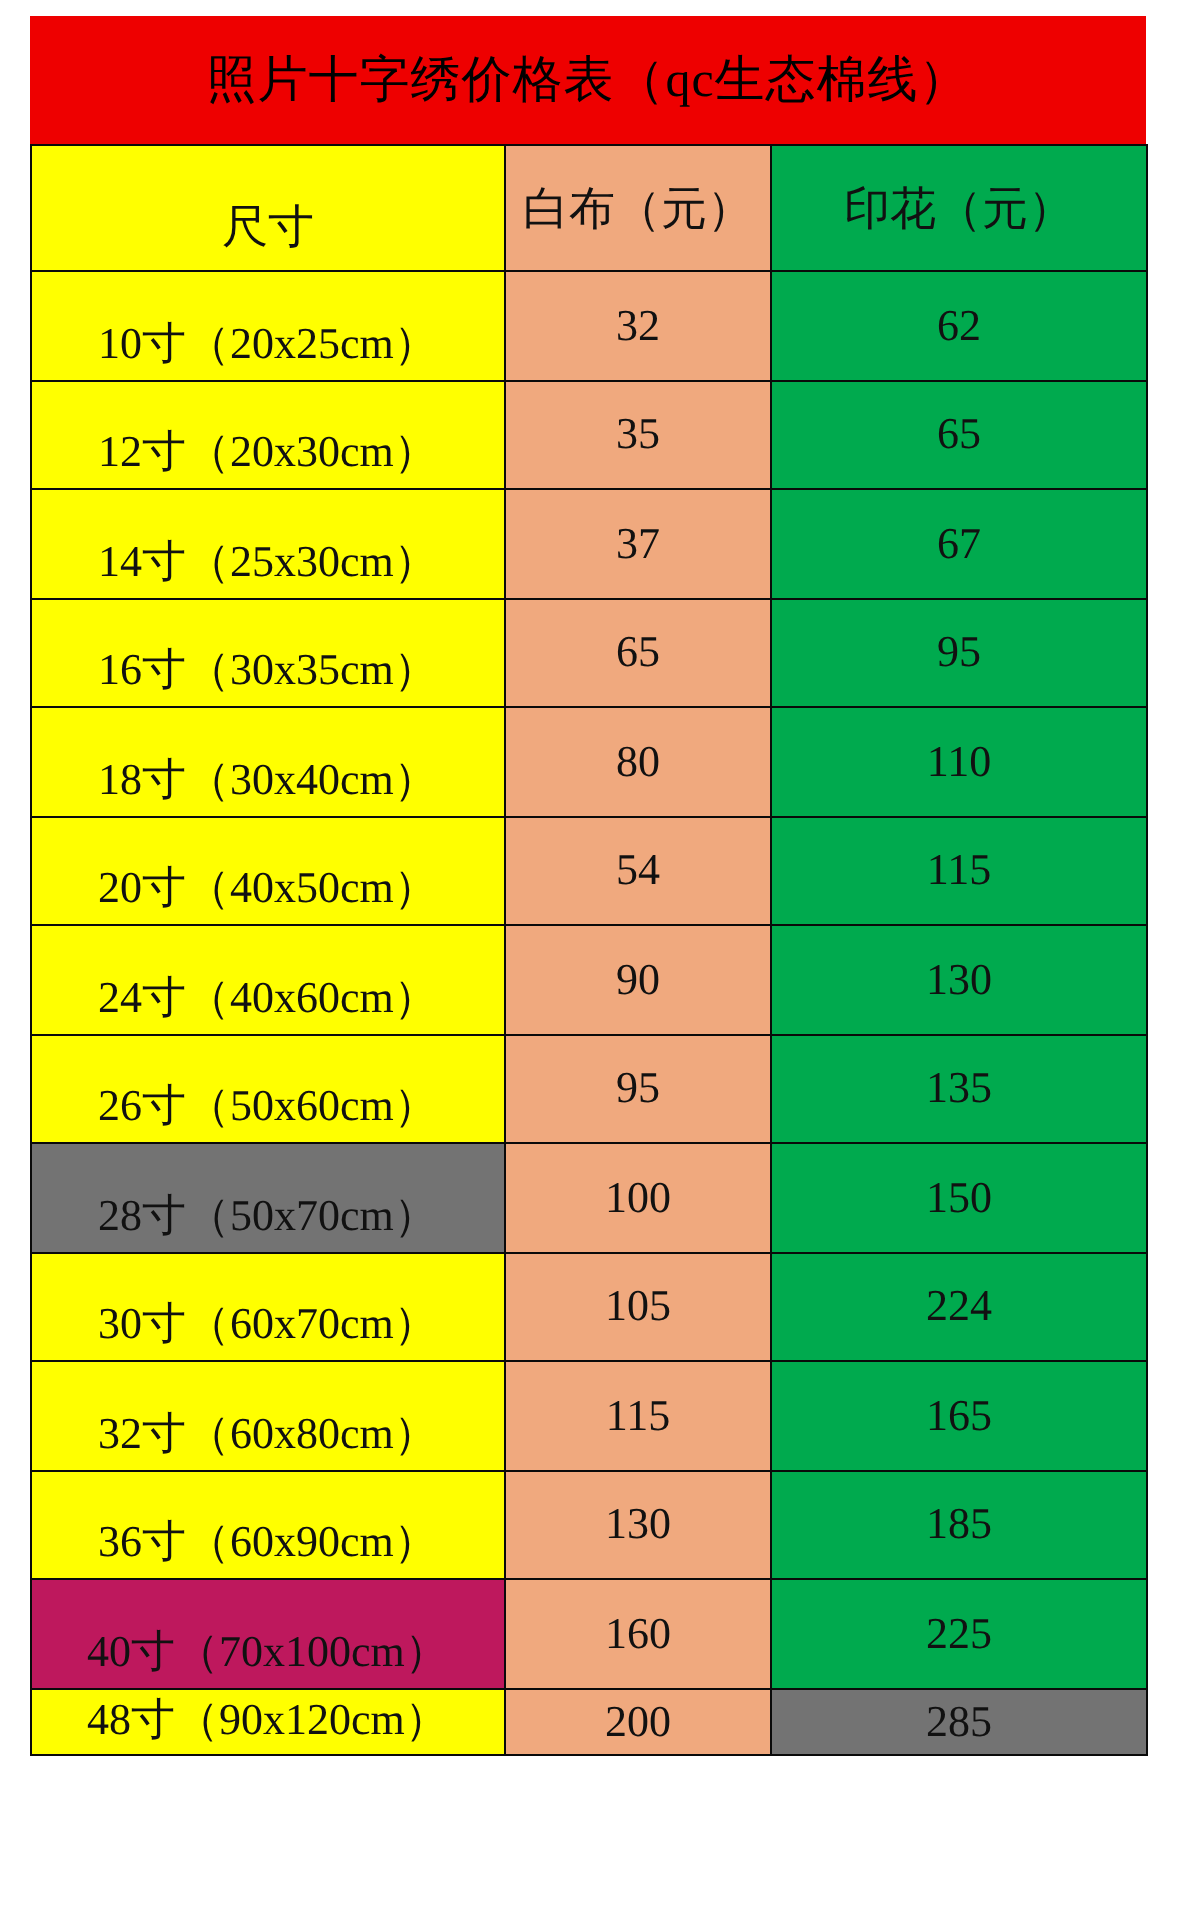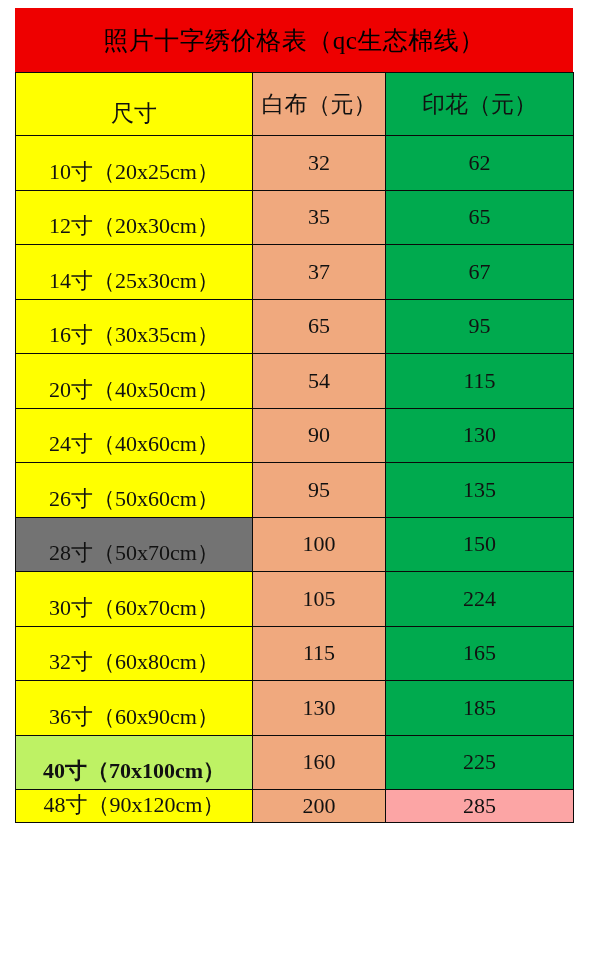--- a/index.html
+++ b/index.html
@@ -114,20 +114,25 @@
           <td class="size" style="background: rgb(255, 255, 0);">14寸（25x30cm）</td>
           <td class="price-white" style="background: rgb(240, 169, 126);">37</td>
           <td class="price-print" style="background: rgb(0, 170, 78);">67</td>
         </tr>
         <tr>
           <td class="size" style="background: rgb(255, 255, 0);">16寸（30x35cm）</td>
           <td class="price-white" style="background: rgb(240, 169, 126);">65</td>
           <td class="price-print" style="background: rgb(0, 170, 78);">95</td>
         </tr>
         <tr>
+          <td class="size" style="background: rgb(255, 255, 0);">18寸（30x40cm）</td>
+          <td class="price-white" style="background: rgb(240, 169, 126);">80</td>
+          <td class="price-print" style="background: rgb(0, 170, 78);">110</td>
+        </tr>
+        <tr>
           <td class="size" style="background: rgb(255, 255, 0);">20寸（40x50cm）</td>
           <td class="price-white" style="background: rgb(240, 169, 126);">54</td>
           <td class="price-print" style="background: rgb(0, 170, 78);">115</td>
         </tr>
         <tr>
           <td class="size" style="background: rgb(255, 255, 0);">24寸（40x60cm）</td>
           <td class="price-white" style="background: rgb(240, 169, 126);">90</td>
           <td class="price-print" style="background: rgb(0, 170, 78);">130</td>
         </tr>
         <tr>
@@ -149,25 +154,25 @@
           <td class="size" style="background: rgb(255, 255, 0);">32寸（60x80cm）</td>
           <td class="price-white" style="background: rgb(240, 169, 126);">115</td>
           <td class="price-print" style="background: rgb(0, 170, 78);">165</td>
         </tr>
         <tr>
           <td class="size" style="background: rgb(255, 255, 0);">36寸（60x90cm）</td>
           <td class="price-white" style="background: rgb(240, 169, 126);">130</td>
           <td class="price-print" style="background: rgb(0, 170, 78);">185</td>
         </tr>
         <tr>
-          <td class="size" style="background: #bef264; font-weight: bold;">40寸（70x100cm）</td>
+          <td class="size" style="background: #be185d;">40寸（70x100cm）</td>
           <td class="price-white" style="background: rgb(240, 169, 126);">160</td>
           <td class="price-print" style="background: rgb(0, 170, 78);">225</td>
         </tr>
         <tr>
           <td class="size" style="background: rgb(255, 255, 0);">48寸（90x120cm）</td>
           <td class="price-white" style="background: rgb(240, 169, 126);">200</td>
-          <td class="price-print" style="background: #fca5a5;">285</td>
+          <td class="price-print" style="background: #737373;">285</td>
         </tr>
       </tbody>
   </table>
 
 </div>
 
 </body></html>

